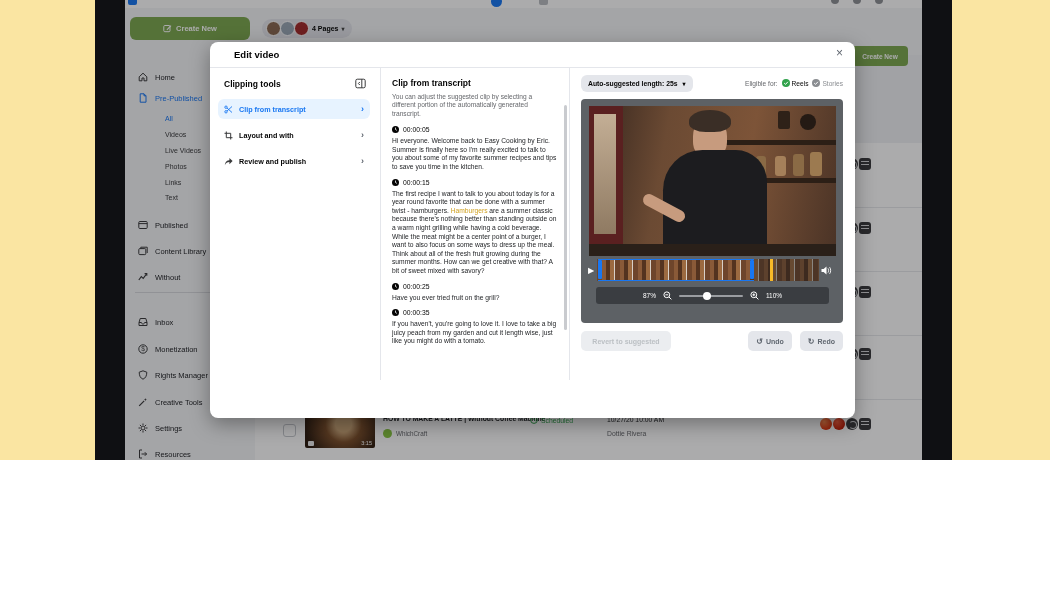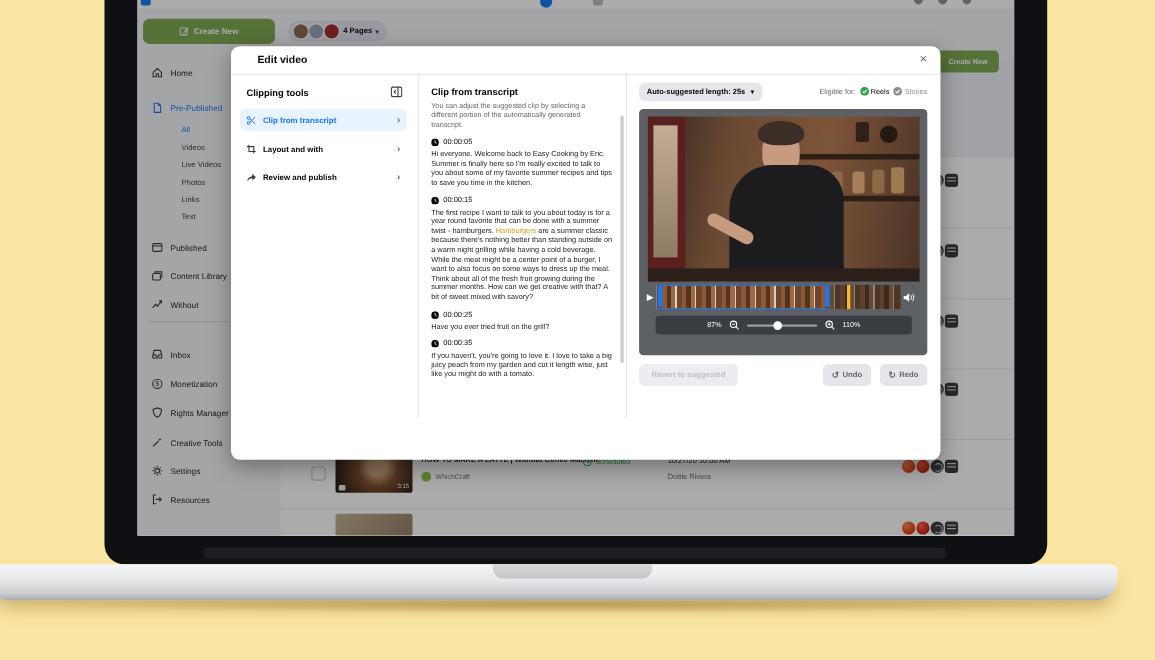--- a/index.html
+++ b/index.html
@@ -1,16 +1,16 @@
 <!DOCTYPE html>
 <html><head>
 <meta charset="utf-8">
 <style>
   html,body{margin:0;padding:0;}
-  .stage{position:relative;width:1050px;height:600px;background:#FAE5A2;overflow:hidden;
+  .stage{position:relative;width:1050px;height:460px;background:#FAE5A2;overflow:hidden;
          font-family:"Liberation Sans",sans-serif;-webkit-font-smoothing:antialiased;}
   .abs{position:absolute;}
 
   
   .bezel{position:absolute;left:95px;top:-20px;width:857px;height:533px;background:#0f1013;
          border-radius:10px 10px 18px 18px;z-index:1;}
   .hinge{position:absolute;left:90px;top:518px;width:675px;height:10px;background:#1c1d20;border-radius:4px;}
   .base{position:absolute;left:-10px;top:513px;width:1026px;height:33px;z-index:2;
         background:linear-gradient(180deg,#f4f5f6 0%,#e9eaec 40%,#cdcfd2 78%,#a6a9ad 100%);
         border-radius:6px 6px 20px 20px;box-shadow:0 10px 16px -4px rgba(140,105,30,.45);}
@@ -160,21 +160,21 @@
         <div class="pages-pill">
           <span class="av" style="background:#8a6a52;margin-left:0;"></span>
           <span class="av" style="background:#9aa7b5;"></span>
           <span class="av" style="background:#a32b2b;"></span>
           <span>4 Pages</span>
           <span style="font-size:6px;color:#444;">▾</span>
         </div>
       </div>
 
       <div class="sidebar">
-        <div class="snav" style="top:4px">
+        <div class="snav" style="top:15px">
           <span class="sic">
               <svg width="10" height="10" viewBox="0 0 10 10">
                 <path d="M1.2 4.8 L5 1.2 L8.8 4.8 V8.8 H6 V6 H4 V8.8 H1.2 Z" fill="none" stroke="currentColor" stroke-width="1"></path>
               </svg>
             </span>
           <span>Home</span>
         </div>
         <div class="snav active" style="top:36px">
           <span class="sic">
               <svg width="10" height="10" viewBox="0 0 10 10">

